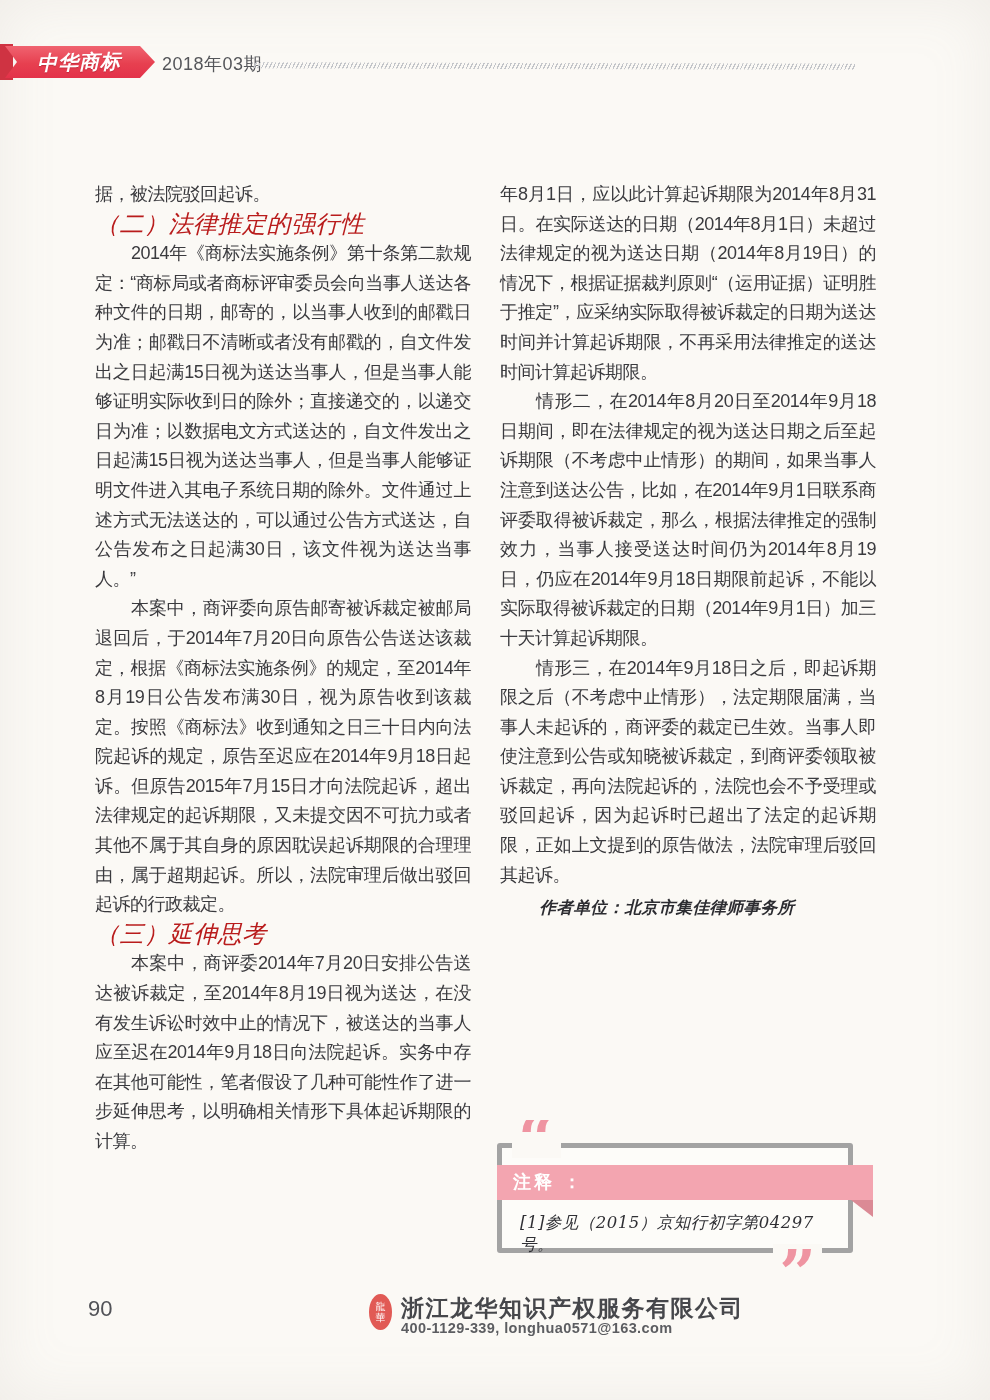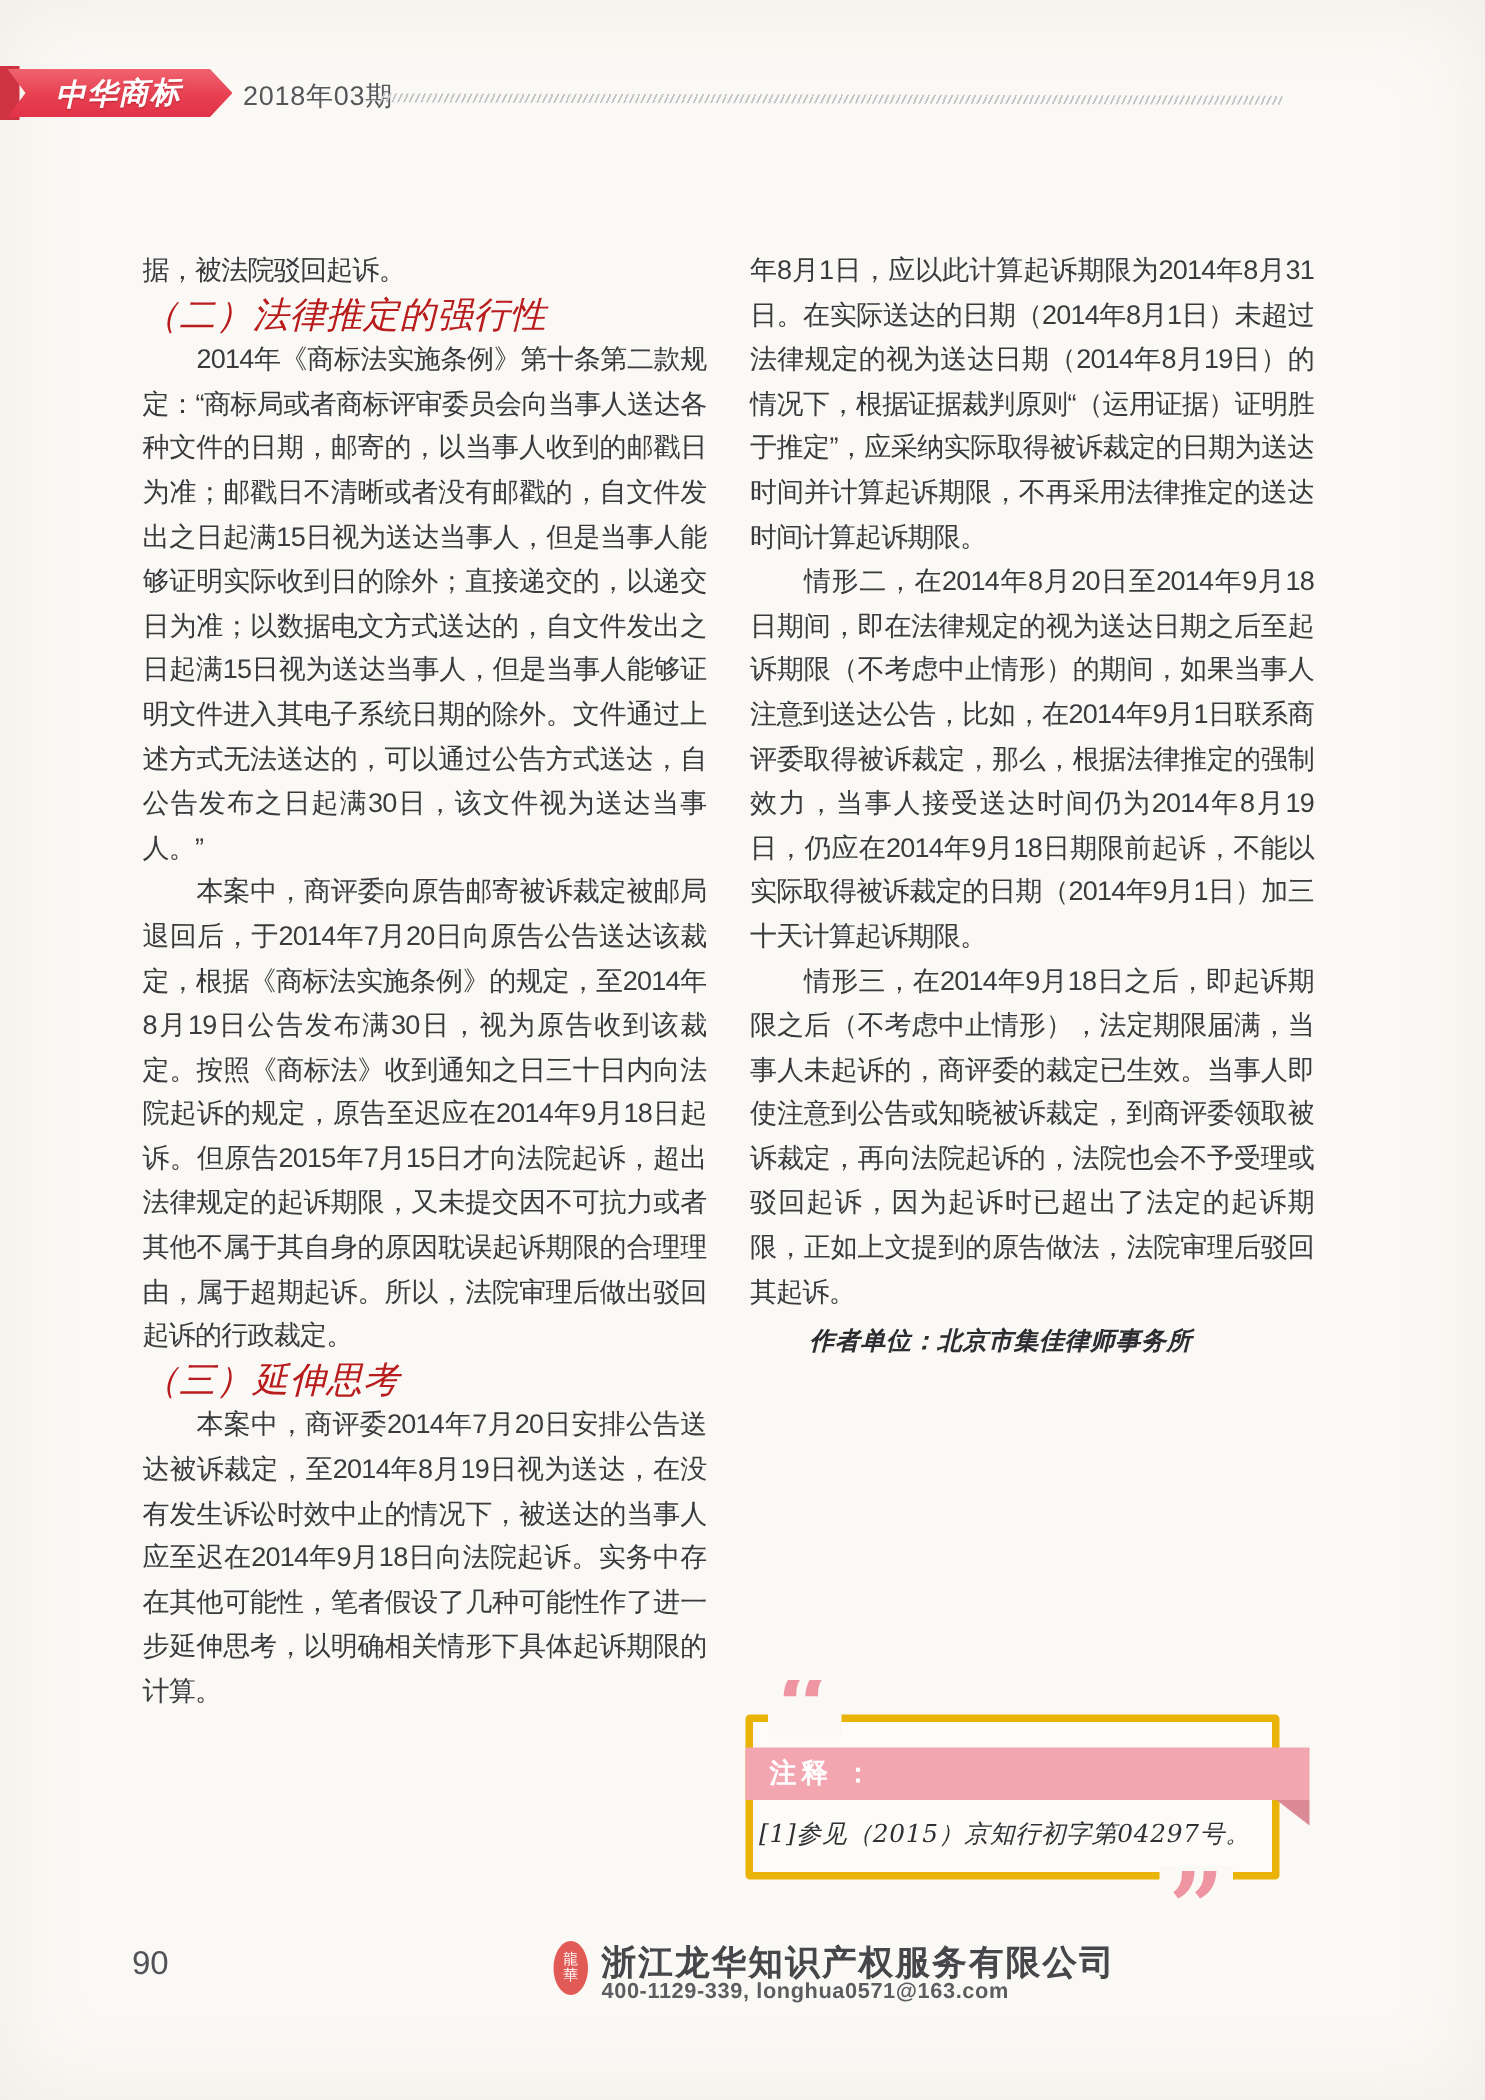--- a/index.html
+++ b/index.html
@@ -22,21 +22,21 @@
     font-style:italic;font-weight:bold;font-size:20px;letter-spacing:1px;
     transform:rotate(-1.5deg);text-shadow:0 1px 1px rgba(140,20,30,.4);white-space:nowrap;
   }
   .issue{position:absolute;left:162px;top:52px;font-size:18px;color:#55565a;letter-spacing:.5px;}
   .hatch-rule{
     position:absolute;left:252px;top:63px;width:603px;height:6px;
     background:repeating-linear-gradient(115deg,#c3c5c9 0 1.2px,rgba(0,0,0,0) 1.2px 3.5px);
     transform:rotate(.15deg);
   }
   
-  .col{position:absolute;top:166px;width:376px;}
+  .col{position:absolute;top:180px;width:376px;}
   .col-left{left:95px;}
   .col-right{left:500px;}
   .col p{margin:0;}
   .body-text{
     font-size:18px;line-height:29.6px;letter-spacing:-.5px;
     text-align:justify;color:#3a3a3e;
   }
   .indent{text-indent:2em;}
   .kaiti{
     font-family:"DejaVu Serif",serif;font-style:italic;
@@ -51,21 +51,21 @@
     display:inline-block;width:15px;height:15px;margin-left:5px;vertical-align:-1px;
     border-radius:2px;
     background:
       linear-gradient(#fbf9f5,#fbf9f5) 50% 50%/1.5px 11px no-repeat,
       linear-gradient(#fbf9f5,#fbf9f5) 50% 50%/11px 1.5px no-repeat,
       #c14a44;
   }
   
   .notes{
     position:absolute;left:497px;top:1143px;width:346px;height:100px;
-    border:5px solid #eab308;border-radius:3px;background:#fdfcf9;
+    border:5px solid #a3a3a3;border-radius:3px;background:#fdfcf9;
   }
   .quote{
     position:absolute;font-family:"DejaVu Serif",serif;font-weight:bold;
     color:#ef94a1;background:#fbf9f5;line-height:38px;height:38px;overflow:hidden;
   }
   .quote-open{left:10px;top:-28px;font-size:64px;padding:0 6px;}
   .quote-close{right:26px;bottom:-40px;font-size:64px;padding:0 6px;line-height:58px;height:44px;}
   .quote-open::before{content:"\201C";}
   .quote-close::before{content:"\201D";}
   .notes-banner{
@@ -74,21 +74,21 @@
   }
   .notes-banner::after{
     content:"";position:absolute;right:0;top:100%;
     border-top:17px solid #db8a95;border-left:22px solid transparent;
   }
   .notes-label{
     color:#fff;font-weight:bold;font-size:18px;line-height:35px;
     padding-left:16px;letter-spacing:3px;
   }
   .notes-content{
-    position:absolute;left:4px;top:64px;right:10px;
+    position:absolute;left:18px;top:64px;right:10px;
     font-family:"DejaVu Serif",serif;font-style:italic;
     font-size:16.5px;color:#2f2f34;letter-spacing:.5px;
   }
   
   .page-num{position:absolute;left:88px;top:1296px;font-size:22px;color:#515257;}
   .footer-logo{
     position:absolute;left:369px;top:1294px;width:23px;height:36px;
     background:#e15a55;border-radius:50% / 50%;
     display:flex;flex-direction:column;align-items:center;justify-content:center;
     color:#fff;font-family:"DejaVu Serif",serif;font-size:10px;line-height:11px;

